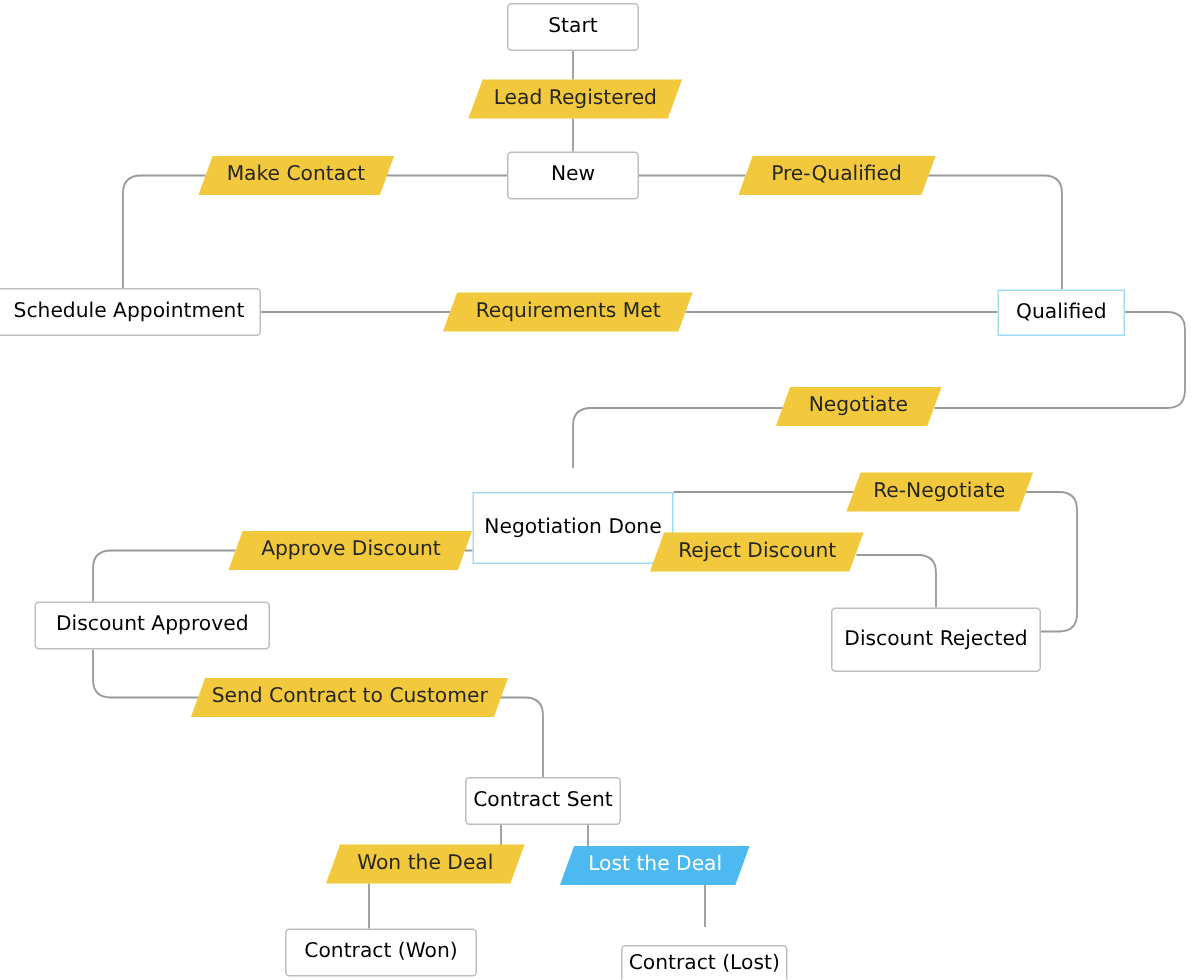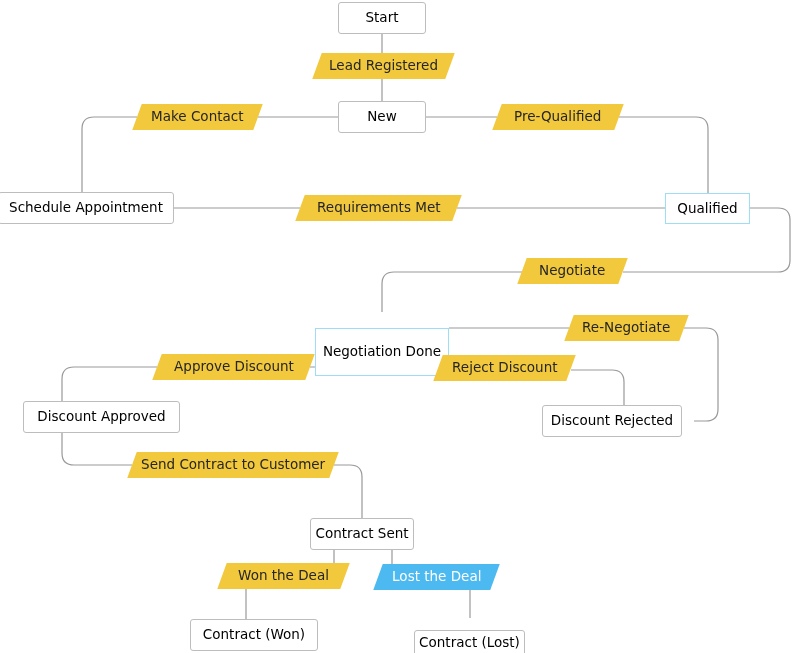--- a/index.html
+++ b/index.html
@@ -117,21 +117,21 @@
       </div>
       <div class="node highlight" style="left: 665px; top: 193px; width: 85px; height: 31px;">
         <span>Qualified</span>
       </div>
       <div class="node highlight" style="left: 315px; top: 312px; width: 134px; height: 48px; margin-top: 16px;">
         <span>Negotiation Done</span>
       </div>
       <div class="node" style="left: 23px; top: 401px; width: 157px; height: 32px;">
         <span>Discount Approved</span>
       </div>
-      <div class="node" style="left: 542px; top: 405px; width: 140px; height: 32px;">
+      <div class="node" style="left: 554px; top: 405px; width: 140px; height: 43px;">
         <span>Discount Rejected</span>
       </div>
       <div class="node" style="left: 310px; top: 518px; width: 104px; height: 32px;">
         <span>Contract Sent</span>
       </div>
       <div class="node" style="left: 190px; top: 619px; width: 128px; height: 32px;">
         <span>Contract (Won)</span>
       </div>
       <div class="node" style="left: 414px; top: 592px; width: 111px; height: 16px; margin-top: 38px;">
         <span>Contract (Lost)</span>

